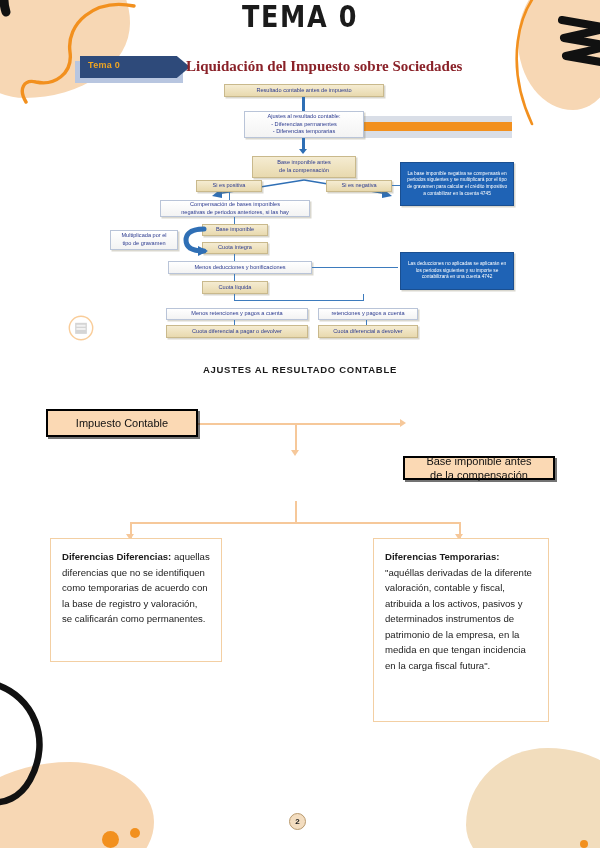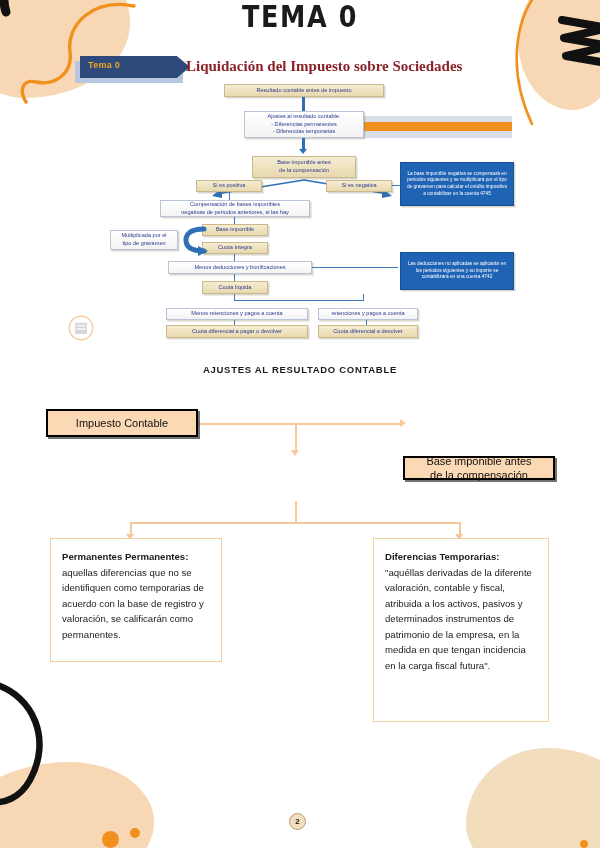--- a/index.html
+++ b/index.html
@@ -302,21 +302,21 @@
   <div class="dhead-d" style="left:126px; top:534px;"></div>
   <div class="dhead-d" style="left:455px; top:534px;"></div>
 
   <div class="dbox" style="left:46px; top:409px; width:152px; height:28px;">Impuesto Contable</div>
 
   <div class="dbox" style="left:403px; top:428px; width:152px; height:24px; white-space:pre-line;margin-top:28px;">Base imponible antes
 de la compensación</div>
 
 
   <div class="tbox" style="left:50px; top:538px; width:172px; height:124px;">
-    <b>Permanentes Permanentes:</b>
+    <b>Diferencias Diferencias:</b>
     <span>aquellas diferencias que no se identifiquen como temporarias de acuerdo con la base de registro y valoración, se calificarán como permanentes.</span>
   </div>
 
   <div class="tbox" style="left:373px; top:538px; width:176px; height:184px;">
     <b>Diferencias Temporarias:</b>
     <span>"aquéllas derivadas de la diferente valoración, contable y fiscal, atribuida a los activos, pasivos y determinados instrumentos de patrimonio de la empresa, en la medida en que tengan incidencia en la carga fiscal futura".</span>
   </div>
 
   <div id="pageno">2</div>
 

